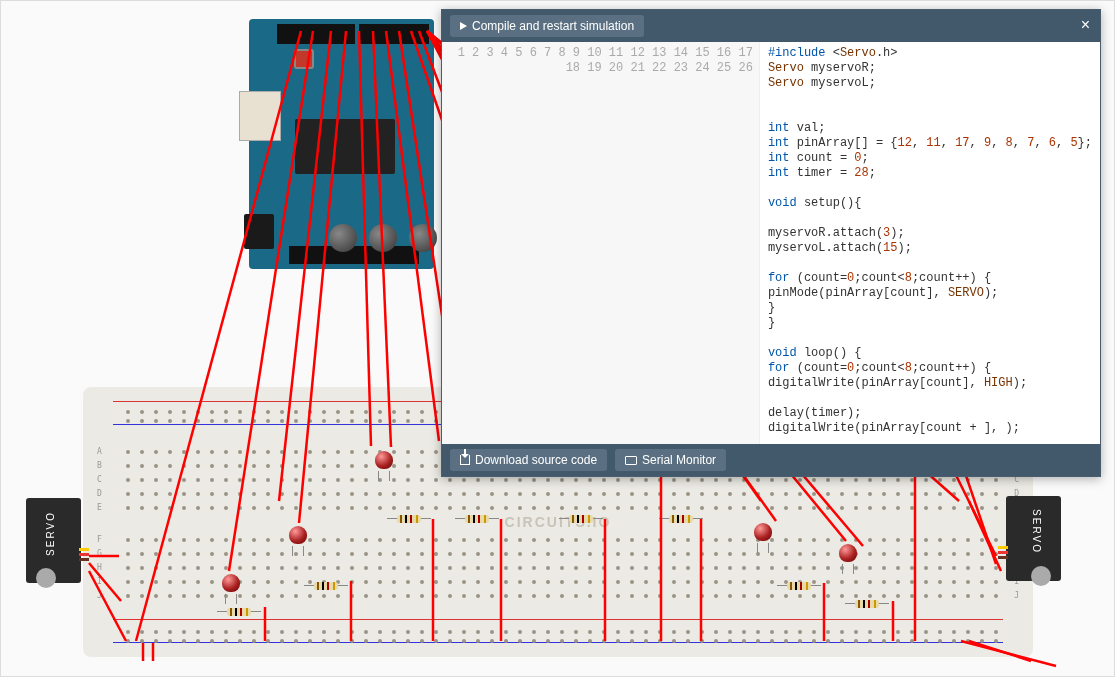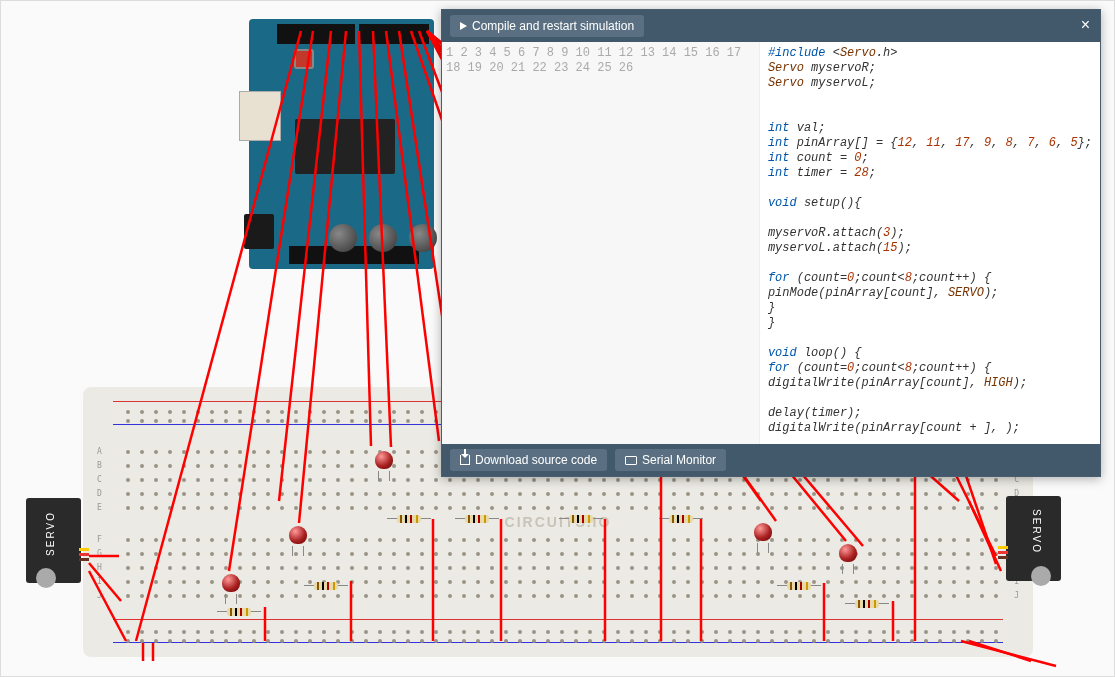--- a/index.html
+++ b/index.html
@@ -57,22 +57,22 @@
 
 svg.wires { position:absolute; inset:0; width:1115px; height:677px; pointer-events:none;}
 .wire { stroke:#ff0000; stroke-width:2.5; fill:none;}
 
 
 .editor { position:absolute; left:440px; top:8px; width:660px; height:468px; background:#fff; border:1px solid #4a5d6e; box-shadow: 0 2px 10px rgba(0,0,0,0.3); display:flex; flex-direction:column;}
 .editor-header { background:#42596b; height:32px; display:flex; align-items:center; padding: 0 8px; gap:8px;}
 .btn { background:#5a7082; color:#fff; border:none; padding: 4px 10px; font-size:12px; border-radius:3px; cursor:pointer; display:inline-flex; align-items:center; gap:5px;}
 .close-x { position:absolute; right:10px; top:6px; color:#fff; font-size:16px; cursor:pointer;}
 .code-area { flex:1; display:flex; overflow:hidden; font-family: 'Courier New', monospace; font-size:12px; line-height:15px; background:#fff;}
-.gutter { background:#f7f7f7; color:#aaa; text-align:left; padding: 4px 6px 4px 4px; border-right:1px solid #eee; user-select:none;}
-.code-text { padding: 4px 8px; white-space:pre; color:#333; flex:1;font-style:italic;}
+.gutter { background:#f7f7f7; color:#aaa; text-align:right; padding: 4px 6px 4px 4px; border-right:1px solid #eee; user-select:none;}
+.code-text { padding: 4px 8px; white-space:pre; color:#333; flex:1;}
 .kw { color:#0055aa;} .ty { color:#773300;} .num {color:#aa3300;}
 .editor-footer { background:#42596b; height:32px; display:flex; align-items:center; padding:0 8px; gap:8px;}
 .play-icon{width:0;height:0;border-left:7px solid #fff;border-top:4px solid transparent;border-bottom:4px solid transparent;}
 .dl-icon{width:10px;height:10px;border:1.5px solid #fff;border-top:none;position:relative;}
 .dl-icon::before{content:"";position:absolute;left:3px;top:-6px;width:2px;height:7px;background:#fff;}
 .dl-icon::after{content:"";position:absolute;left:0;top:-1px;width:0;height:0;border-left:4px solid transparent;border-right:4px solid transparent;border-top:4px solid #fff;}
 .mon-icon{width:12px;height:9px;border:1.5px solid #fff;border-radius:1px;}
 
 
 .grid { position:absolute; display:grid; grid-template-columns: repeat(63, 14px); grid-auto-rows: 14px;}

